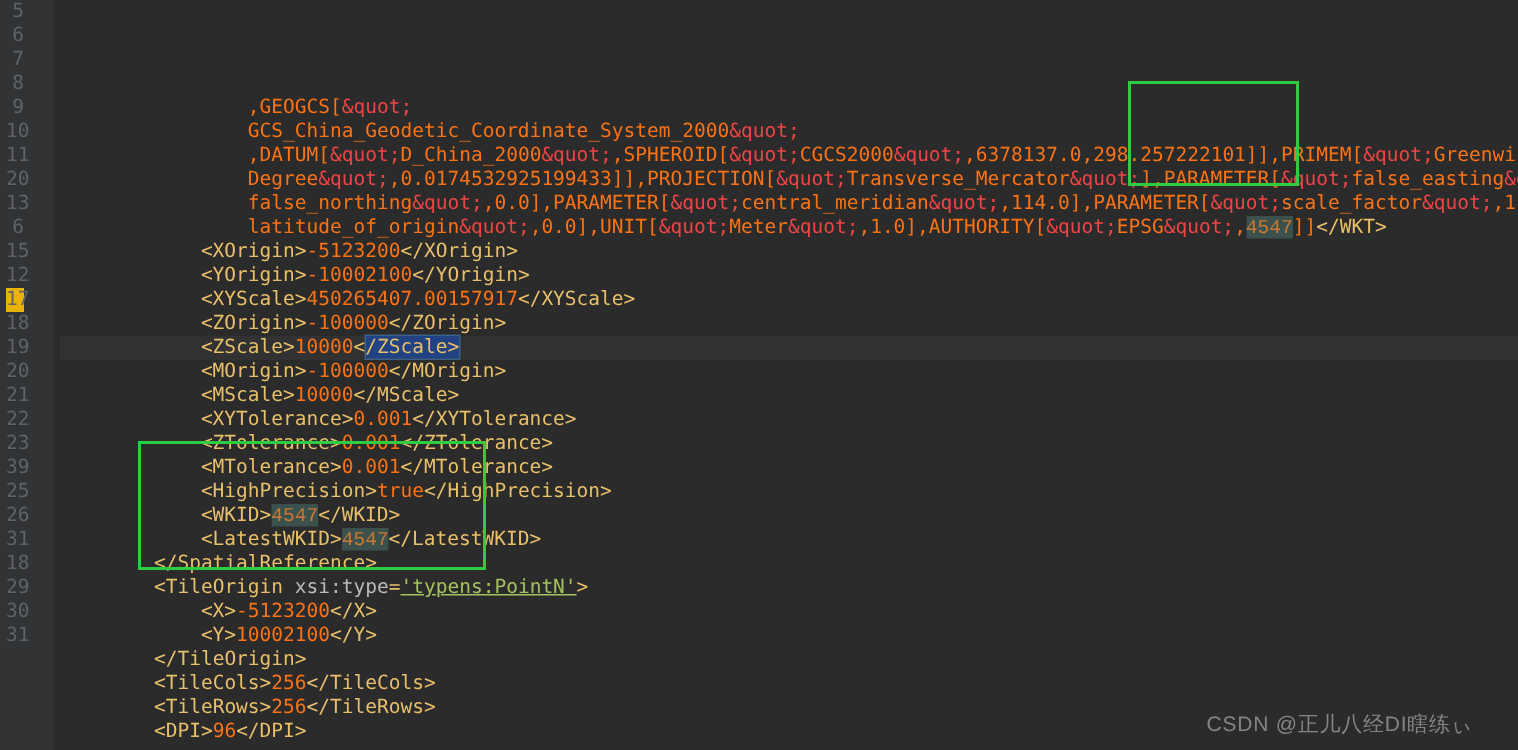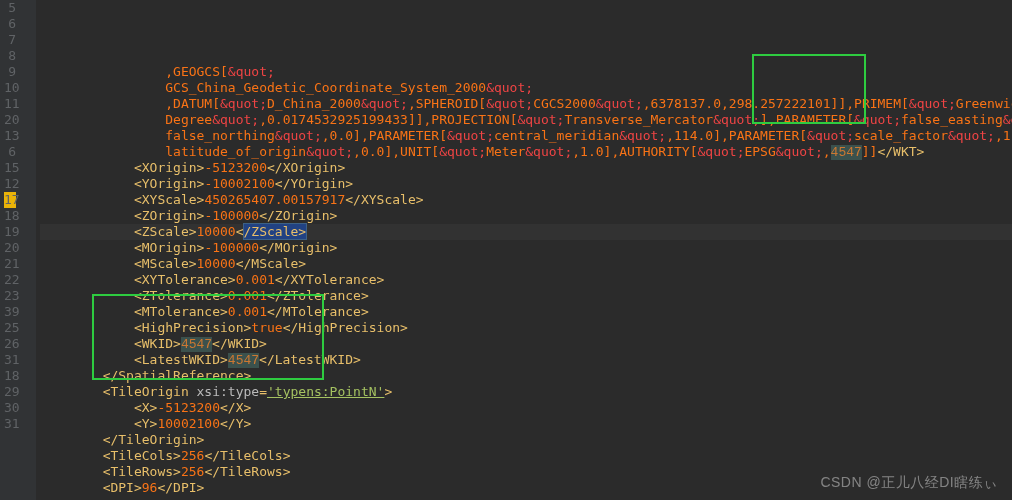--- a/index.html
+++ b/index.html
@@ -57,21 +57,21 @@
   }
   .box2 {
     position: absolute;
     border: 2px solid #2ecc40;
     left: 56px; top: 294px;
     width: 232px; height: 86px;
     pointer-events: none;
   }
   .watermark {
     position: absolute;
-    right: 14px;
+    right: 30px;
     bottom: 10px;
     color: #ccc;
     font-size: 14px;
     opacity: 0.55;
     font-family: Arial, sans-serif;
     letter-spacing: 0.5px;
   }
 </style>
 </head>
 <body>

